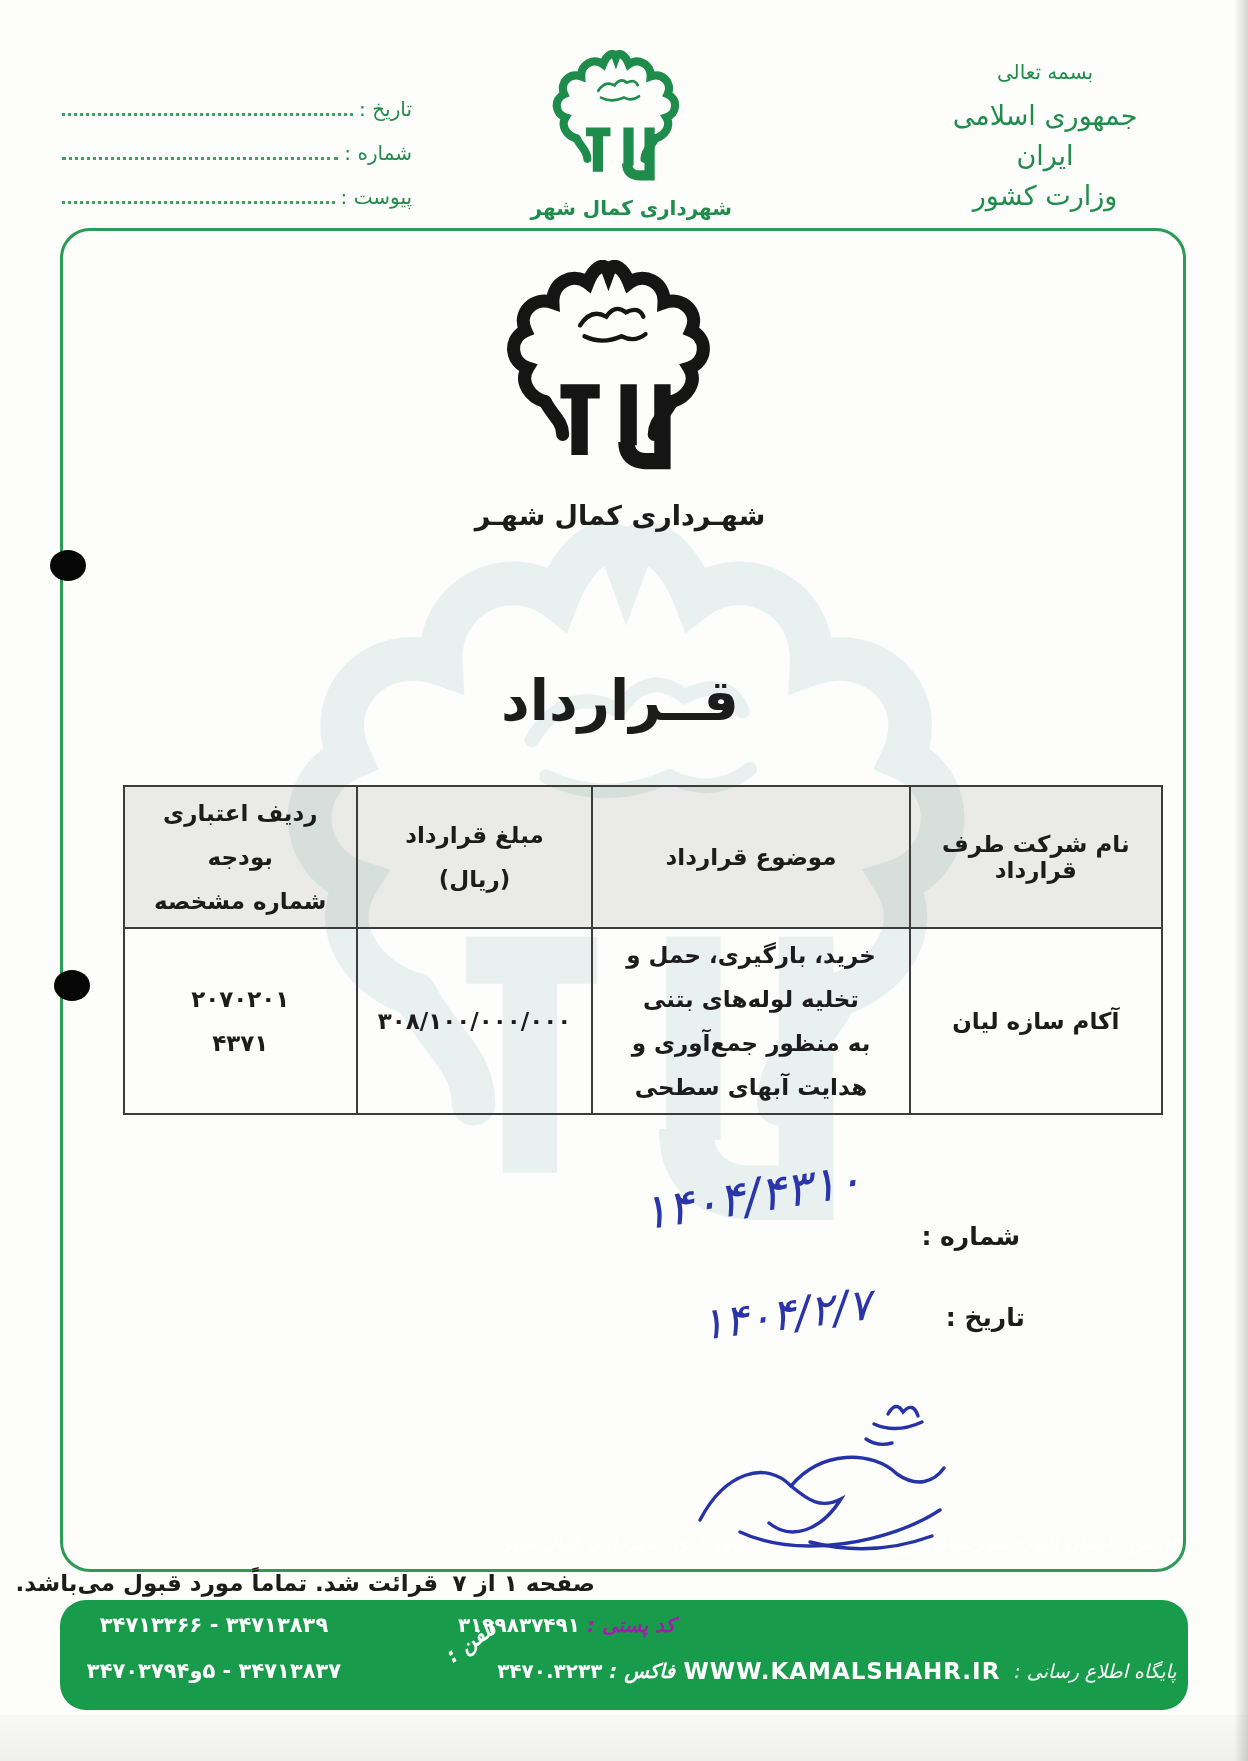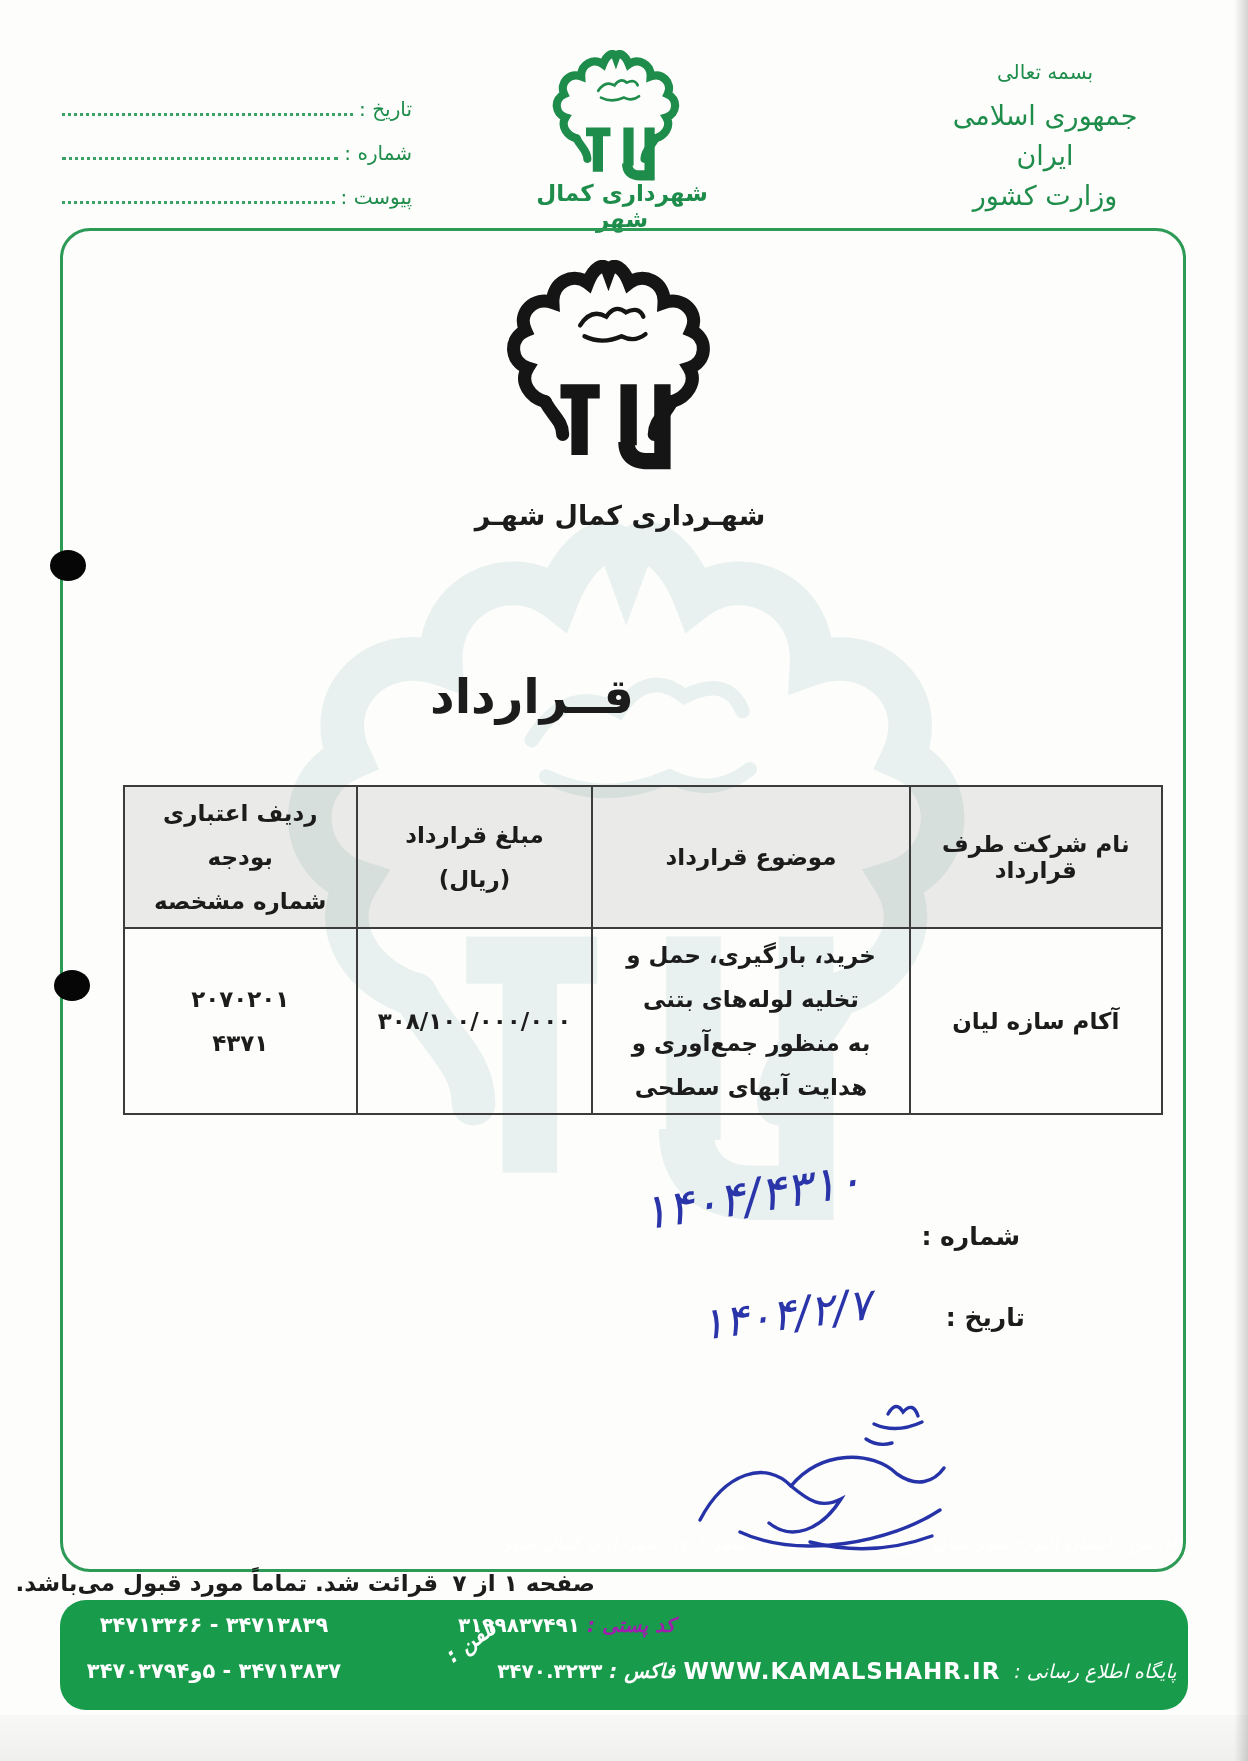--- a/index.html
+++ b/index.html
@@ -7,31 +7,31 @@
     width:1248px;height:1761px;position:relative;overflow:hidden;
     background:#fdfdfb;color:#1c1c1c;
     font-family:"DejaVu Sans","Liberation Sans",sans-serif;
   }
   .abs{position:absolute;}
   
   .lh-right{right:78px;top:60px;width:250px;text-align:center;color:#1e8c4a;font-weight:normal;}
   .lh-right .bism{font-size:20px;margin-bottom:12px;}
   .lh-right .line{font-size:27px;line-height:40px;}
   .lh-logo{left:545px;top:50px;}
-  .lh-muni{left:512px;top:180px;width:220px;text-align:center;color:#1e8c4a;font-weight:bold;font-size:23px;}
+  .lh-muni{left:512px;top:196px;width:220px;text-align:right;color:#1e8c4a;font-weight:bold;font-size:20px;}
   .lh-left{left:62px;top:94px;width:350px;direction:rtl;}
   .lh-row{display:flex;align-items:flex-end;margin-bottom:17px;height:27px;}
   .lh-label{color:#1e8c4a;font-size:20px;white-space:nowrap;}
   .lh-dots{flex:1;border-bottom:3px dotted #3aa265;margin:0 6px 5px 0;height:1px;}
   
   .main-box{left:60px;top:228px;width:1120px;height:1338px;border:3px solid #2d9a55;border-radius:30px;background:transparent;}
   .big-logo{left:495px;top:260px;z-index:2;}
   .watermark{left:248px;top:522px;opacity:.62;z-index:1;}
   .doc-muni{left:455px;top:500px;width:330px;text-align:center;font-size:27px;font-weight:bold;z-index:2;}
-  .doc-title{left:430px;top:668px;width:380px;text-align:left;font-size:48px;font-weight:bold;z-index:2;}
+  .doc-title{left:430px;top:668px;width:380px;text-align:center;font-size:56px;font-weight:bold;z-index:2;}
   
   .contract-table{left:123px;top:785px;width:1040px;z-index:2;border-collapse:collapse;direction:rtl;}
   .contract-table td,.contract-table th{
     border:2px solid #3c3c3c;font-size:23px;font-weight:bold;text-align:center;
     vertical-align:middle;padding:4px 8px;color:#1c1c1c;
   }
   .contract-table th{height:131px;background:rgba(30,30,40,0.085);}
   .contract-table td{height:140px;background:transparent;}
   .cell-2l span{display:block;line-height:44px;}
   

